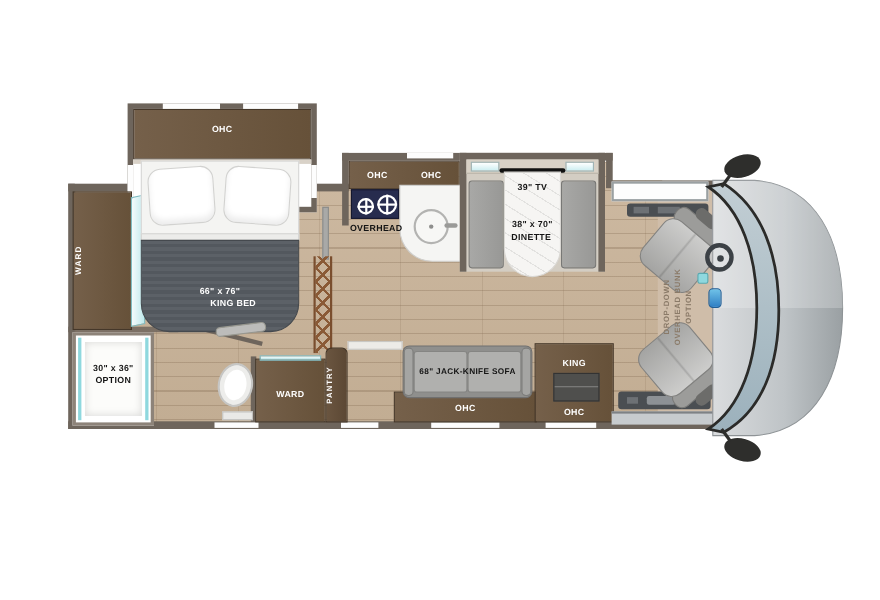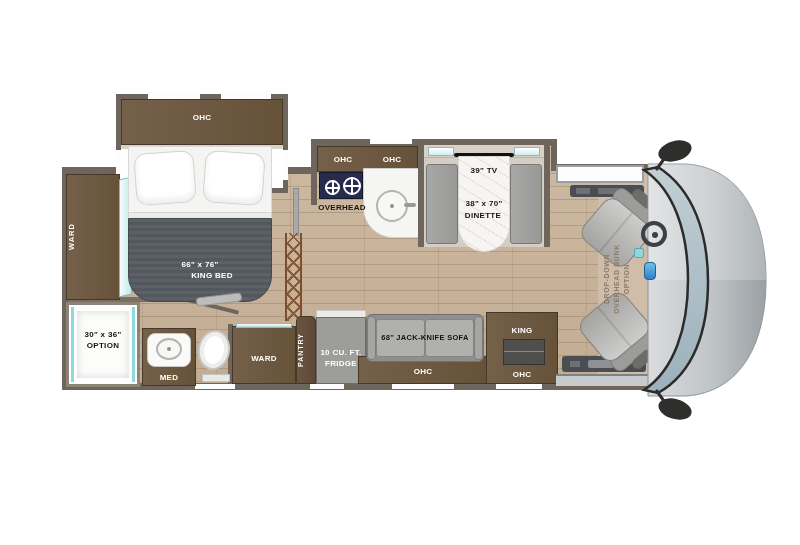--- a/index.html
+++ b/index.html
@@ -98,25 +98,20 @@
   <div class="a" style="left:285px;top:233px;width:17px;height:88px;border-left:2px solid #7a4e2e;border-right:2px solid #7a4e2e;
        background:repeating-linear-gradient(45deg,#8a5a36 0 2px,transparent 2px 9px),repeating-linear-gradient(-45deg,#8a5a36 0 2px,transparent 2px 9px);"></div>
 
   <div class="a" style="left:66px;top:302px;width:74px;height:85px;background:#fff;border:3px solid #8d8379;">
     <div class="a" style="left:2px;top:2px;bottom:2px;width:3px;background:#8fd8de;"></div>
     <div class="a" style="right:2px;top:2px;bottom:2px;width:3px;background:#8fd8de;"></div>
     <div class="a" style="left:8px;top:6px;right:8px;bottom:6px;background:#fcfcfa;box-shadow:inset 0 0 8px rgba(0,0,0,.15);"></div>
     <span class="lbl" style="left:0;right:0;top:24px;">30" x 36"</span>
     <span class="lbl" style="left:0;right:0;top:35px;">OPTION</span>
   </div>
-  <div class="a cabinet" style="left:142px;top:328px;width:54px;height:58px;">
-    <div class="a" style="left:4px;top:4px;width:44px;height:34px;background:#fafaf8;border:1px solid #c9c9c7;border-radius:8px;"></div>
-    <div class="a sink" style="left:13px;top:9px;width:26px;height:22px;"></div>
-    <span class="lbl lblw" style="left:0;right:0;top:43px;">MED</span>
-  </div>
   <div class="a" style="left:194px;top:328px;width:42px;height:56px;">
     <div class="a" style="left:4px;top:2px;width:32px;height:40px;background:#fff;border:2px solid #c6c6c4;border-radius:50%;transform:rotate(10deg);box-shadow:inset 0 0 0 4px #ededeb;"></div>
     <div class="a" style="left:8px;top:46px;width:28px;height:8px;background:#e9e9e7;border:1px solid #c2c2c0;"></div>
   </div>
 
   <div class="a cabinet" style="left:317px;top:146px;width:101px;height:26px;">
     <span class="lbl lblw" style="left:0;width:50px;top:7px;">OHC</span>
     <span class="lbl lblw" style="right:0;width:50px;top:7px;">OHC</span>
   </div>
   <div class="a" style="left:319px;top:172px;width:44px;height:27px;background:#272c4e;border:1px solid #14172e;">
@@ -143,24 +138,20 @@
   </div>
 
   <div class="a cabinet" style="left:232px;top:326px;width:64px;height:58px;">
     <span class="lbl lblw" style="left:0;right:0;top:26px;">WARD</span>
   </div>
   <div class="a" style="left:236px;top:323px;width:56px;height:5px;background:linear-gradient(180deg,#ffffff,#aadde2);border:1px solid #84bcc2;"></div>
   <div class="a cabinet" style="left:296px;top:316px;width:20px;height:68px;border-radius:5px 5px 0 0;background:linear-gradient(90deg,#6a5540,#5c4834);">
     <span class="vlbl" style="position:absolute;left:0;right:0;top:0;bottom:0;margin:auto;height:100%;font-size:7px;">PANTRY</span>
   </div>
   <div class="a" style="left:316px;top:310px;width:50px;height:8px;background:#edebe7;border:1px solid #c9c7c3;"></div>
-  <div class="a" style="left:316px;top:317px;width:50px;height:67px;background:#9d9d9b;border:1px solid #6c6c6a;">
-    <span class="lbl lblw" style="left:0;right:0;top:29px;">10 CU. FT.</span>
-    <span class="lbl lblw" style="left:0;right:0;top:40px;">FRIDGE</span>
-  </div>
 
   <div class="a cabinet" style="left:358px;top:356px;width:130px;height:28px;">
     <span class="lbl lblw" style="left:0;right:0;top:9px;">OHC</span>
   </div>
   <div class="a" style="left:366px;top:314px;width:118px;height:48px;">
     <div class="a" style="left:0;top:0;width:118px;height:48px;background:#8f8f8d;border:1px solid #707070;border-radius:6px;"></div>
     <div class="a" style="left:1px;top:2px;width:9px;height:44px;background:#a5a5a3;border:1px solid #7d7d7b;border-radius:4px;"></div>
     <div class="a" style="left:108px;top:2px;width:9px;height:44px;background:#a5a5a3;border:1px solid #7d7d7b;border-radius:4px;"></div>
     <div class="a" style="left:10px;top:5px;width:49px;height:38px;background:#b0b0ae;border:1px solid #858583;border-radius:3px;"></div>
     <div class="a" style="left:59px;top:5px;width:49px;height:38px;background:#b0b0ae;border:1px solid #858583;border-radius:3px;"></div>

